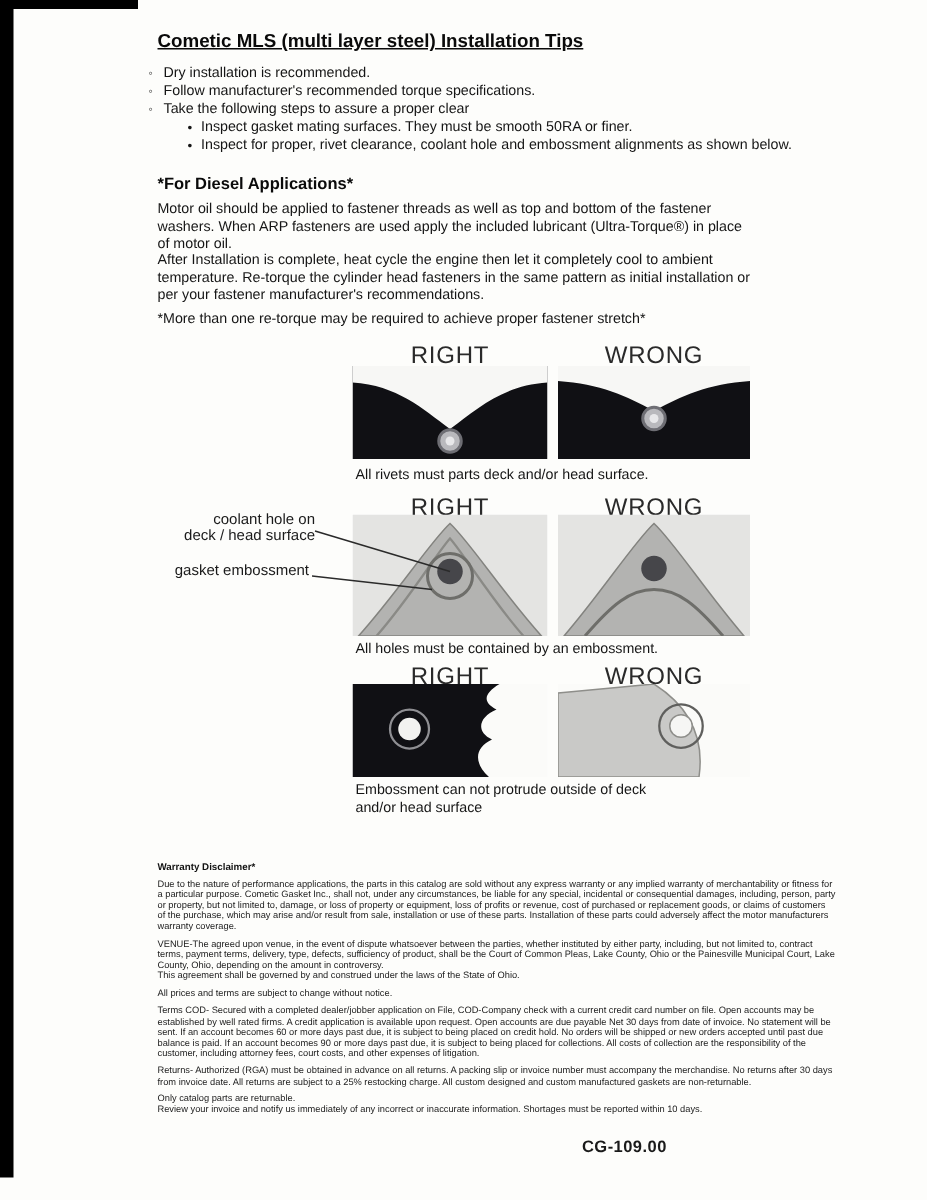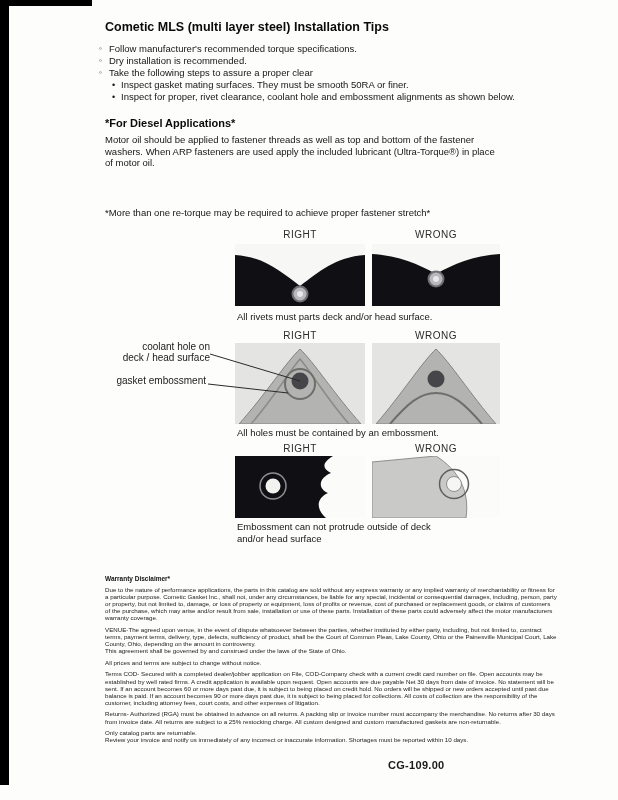--- a/index.html
+++ b/index.html
@@ -7,35 +7,35 @@
   .page {
     position:relative; width:618px; height:800px; margin:0 auto;
     background:#fdfdfb; font-family:"Liberation Sans", sans-serif; color:#111;
     overflow:hidden;
   }
   .edge-left { position:absolute; left:0; top:0; width:9px; height:785px; background:#000; }
   .edge-top  { position:absolute; left:0; top:0; width:92px; height:6px; background:#000; }
 
   .title {
     position:absolute; left:105px; top:20px;
-    font-size:12.5px; font-weight:bold; color:#0a0a0a;
+    font-size:12.5px; font-weight:bold; text-decoration:underline; color:#0a0a0a;
   }
   .bullets { position:absolute; left:99px; top:43px; font-size:9.5px; line-height:12px; color:#151515; }
   .b-row { white-space:nowrap; }
-  .b-sub { margin-left:13px; }
+  .b-sub { margin-left:26px; }
   .m1 { display:inline-block; width:10px; font-size:8px; vertical-align:top; }
   .m2 { display:inline-block; width:9px; font-size:9px; vertical-align:top; }
 
   .diesel-heading { position:absolute; left:105px; top:117px; font-size:11px; font-weight:bold; color:#0a0a0a; }
   .para { position:absolute; left:105px; width:400px; font-size:9.5px; line-height:11.5px; color:#151515; }
   .para1 { top:134px; }
   .para2 { top:168px; }
   .note  { position:absolute; left:105px; top:207px; width:420px; font-size:9.5px; color:#151515; }
 
-  .fig-label { position:absolute; font-size:10px; letter-spacing:0.5px; text-align:center; color:#2a2a2a; }
+  .fig-label { position:absolute; font-size:16px; letter-spacing:0.5px; text-align:center; color:#2a2a2a; }
   .panel { position:absolute; display:block; }
   .caption { position:absolute; font-size:9.5px; color:#151515; }
   .preline { white-space:pre-line; }
 
   .callout { position:absolute; font-size:10px; line-height:10.5px; text-align:right; color:#1a1a1a; }
   .callout-lines { position:absolute; left:208px; top:345px; width:100px; height:58px; z-index:5; }
 
   .warranty { position:absolute; left:105px; top:575px; width:452px; color:#222; }
   .warranty h2 { font-size:6.5px; font-weight:bold; margin-bottom:4px; color:#111; }
   .warranty p { font-size:6.2px; line-height:7.1px; margin-bottom:4.5px; }
@@ -46,29 +46,30 @@
 <body>
 
 <div class="page">
 
   <div class="edge-left"></div>
   <div class="edge-top"></div>
 
   <h1 class="title">Cometic MLS (multi layer steel) Installation Tips</h1>
 
   <div class="bullets">
+    <div class="b-row"><span class="m1">◦</span><span>Dry installation is recommended.</span></div>
     <div class="b-row"><span class="m1">◦</span><span>Follow manufacturer's recommended torque specifications.</span></div>
-    <div class="b-row"><span class="m1">◦</span><span>Dry installation is recommended.</span></div>
     <div class="b-row"><span class="m1">◦</span><span>Take the following steps to assure a proper clear</span></div>
     <div class="b-row b-sub"><span class="m2">•</span><span>Inspect gasket mating surfaces.  They must be smooth 50RA or finer.</span></div>
     <div class="b-row b-sub"><span class="m2">•</span><span>Inspect for proper, rivet clearance, coolant hole and embossment alignments as shown below.</span></div>
   </div>
 
   <h2 class="diesel-heading">*For Diesel Applications*</h2>
   <p class="para para1">Motor oil should be applied to fastener threads as well as top and bottom of the fastener washers. When ARP fasteners are used apply the included lubricant (Ultra-Torque®) in place of motor oil.</p>
+  <p class="para para2">After Installation is complete, heat cycle the engine then let it completely cool to ambient temperature. Re-torque the cylinder head fasteners in the same pattern as initial installation or per your fastener manufacturer's recommendations.</p>
   <p class="note">*More than one re-torque may be required to achieve proper fastener stretch*</p>
 
   <div class="fig-label" style="left:235px; top:229px; width:130px;">RIGHT</div>
   <div class="fig-label" style="left:372px; top:229px; width:128px;">WRONG</div>
 
   <svg class="panel" style="left:235px; top:244px;" width="130" height="62" viewBox="0 0 130 62">
     <rect width="130" height="62" fill="#101014"></rect>
     <path d="M0,0 L130,0 L130,11 C100,13 84,28 65,42 C46,28 30,13 0,11 Z" fill="#f7f7f5"></path>
     <circle cx="65" cy="50" r="7.5" fill="#b9b9bd" stroke="#6e6e74" stroke-width="2"></circle>
     <circle cx="65" cy="50" r="3" fill="#e8e8ea"></circle>

